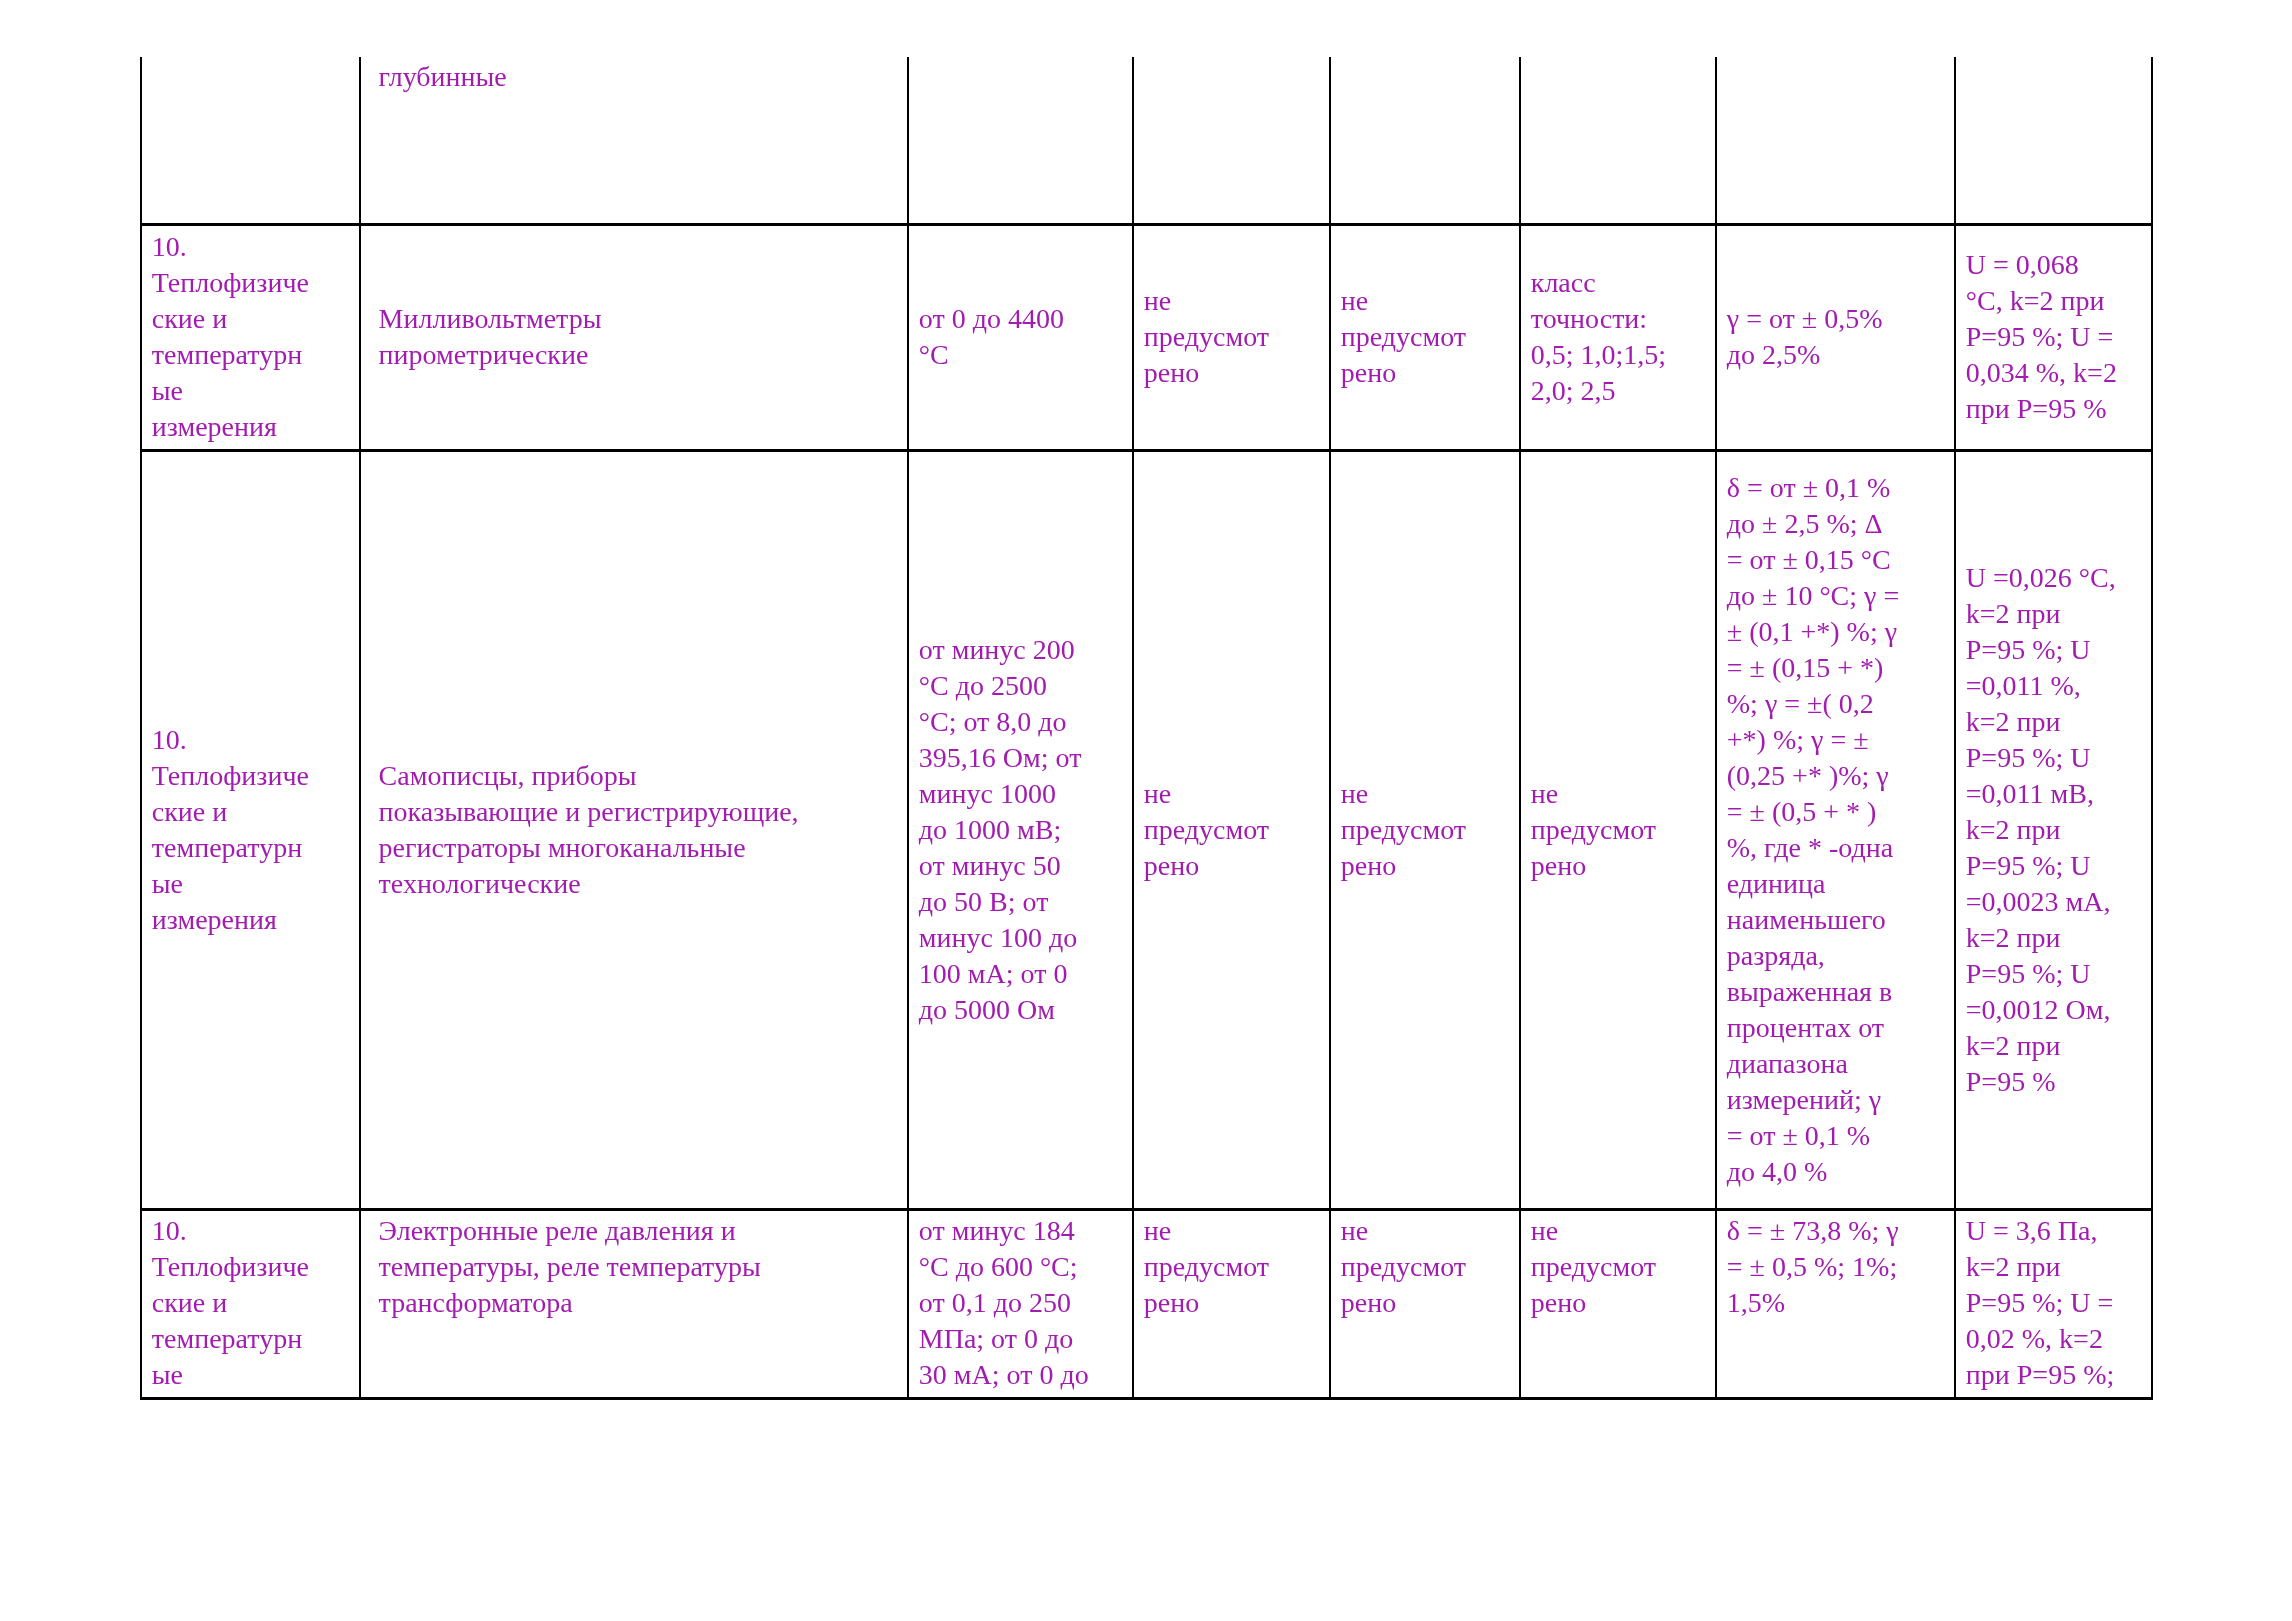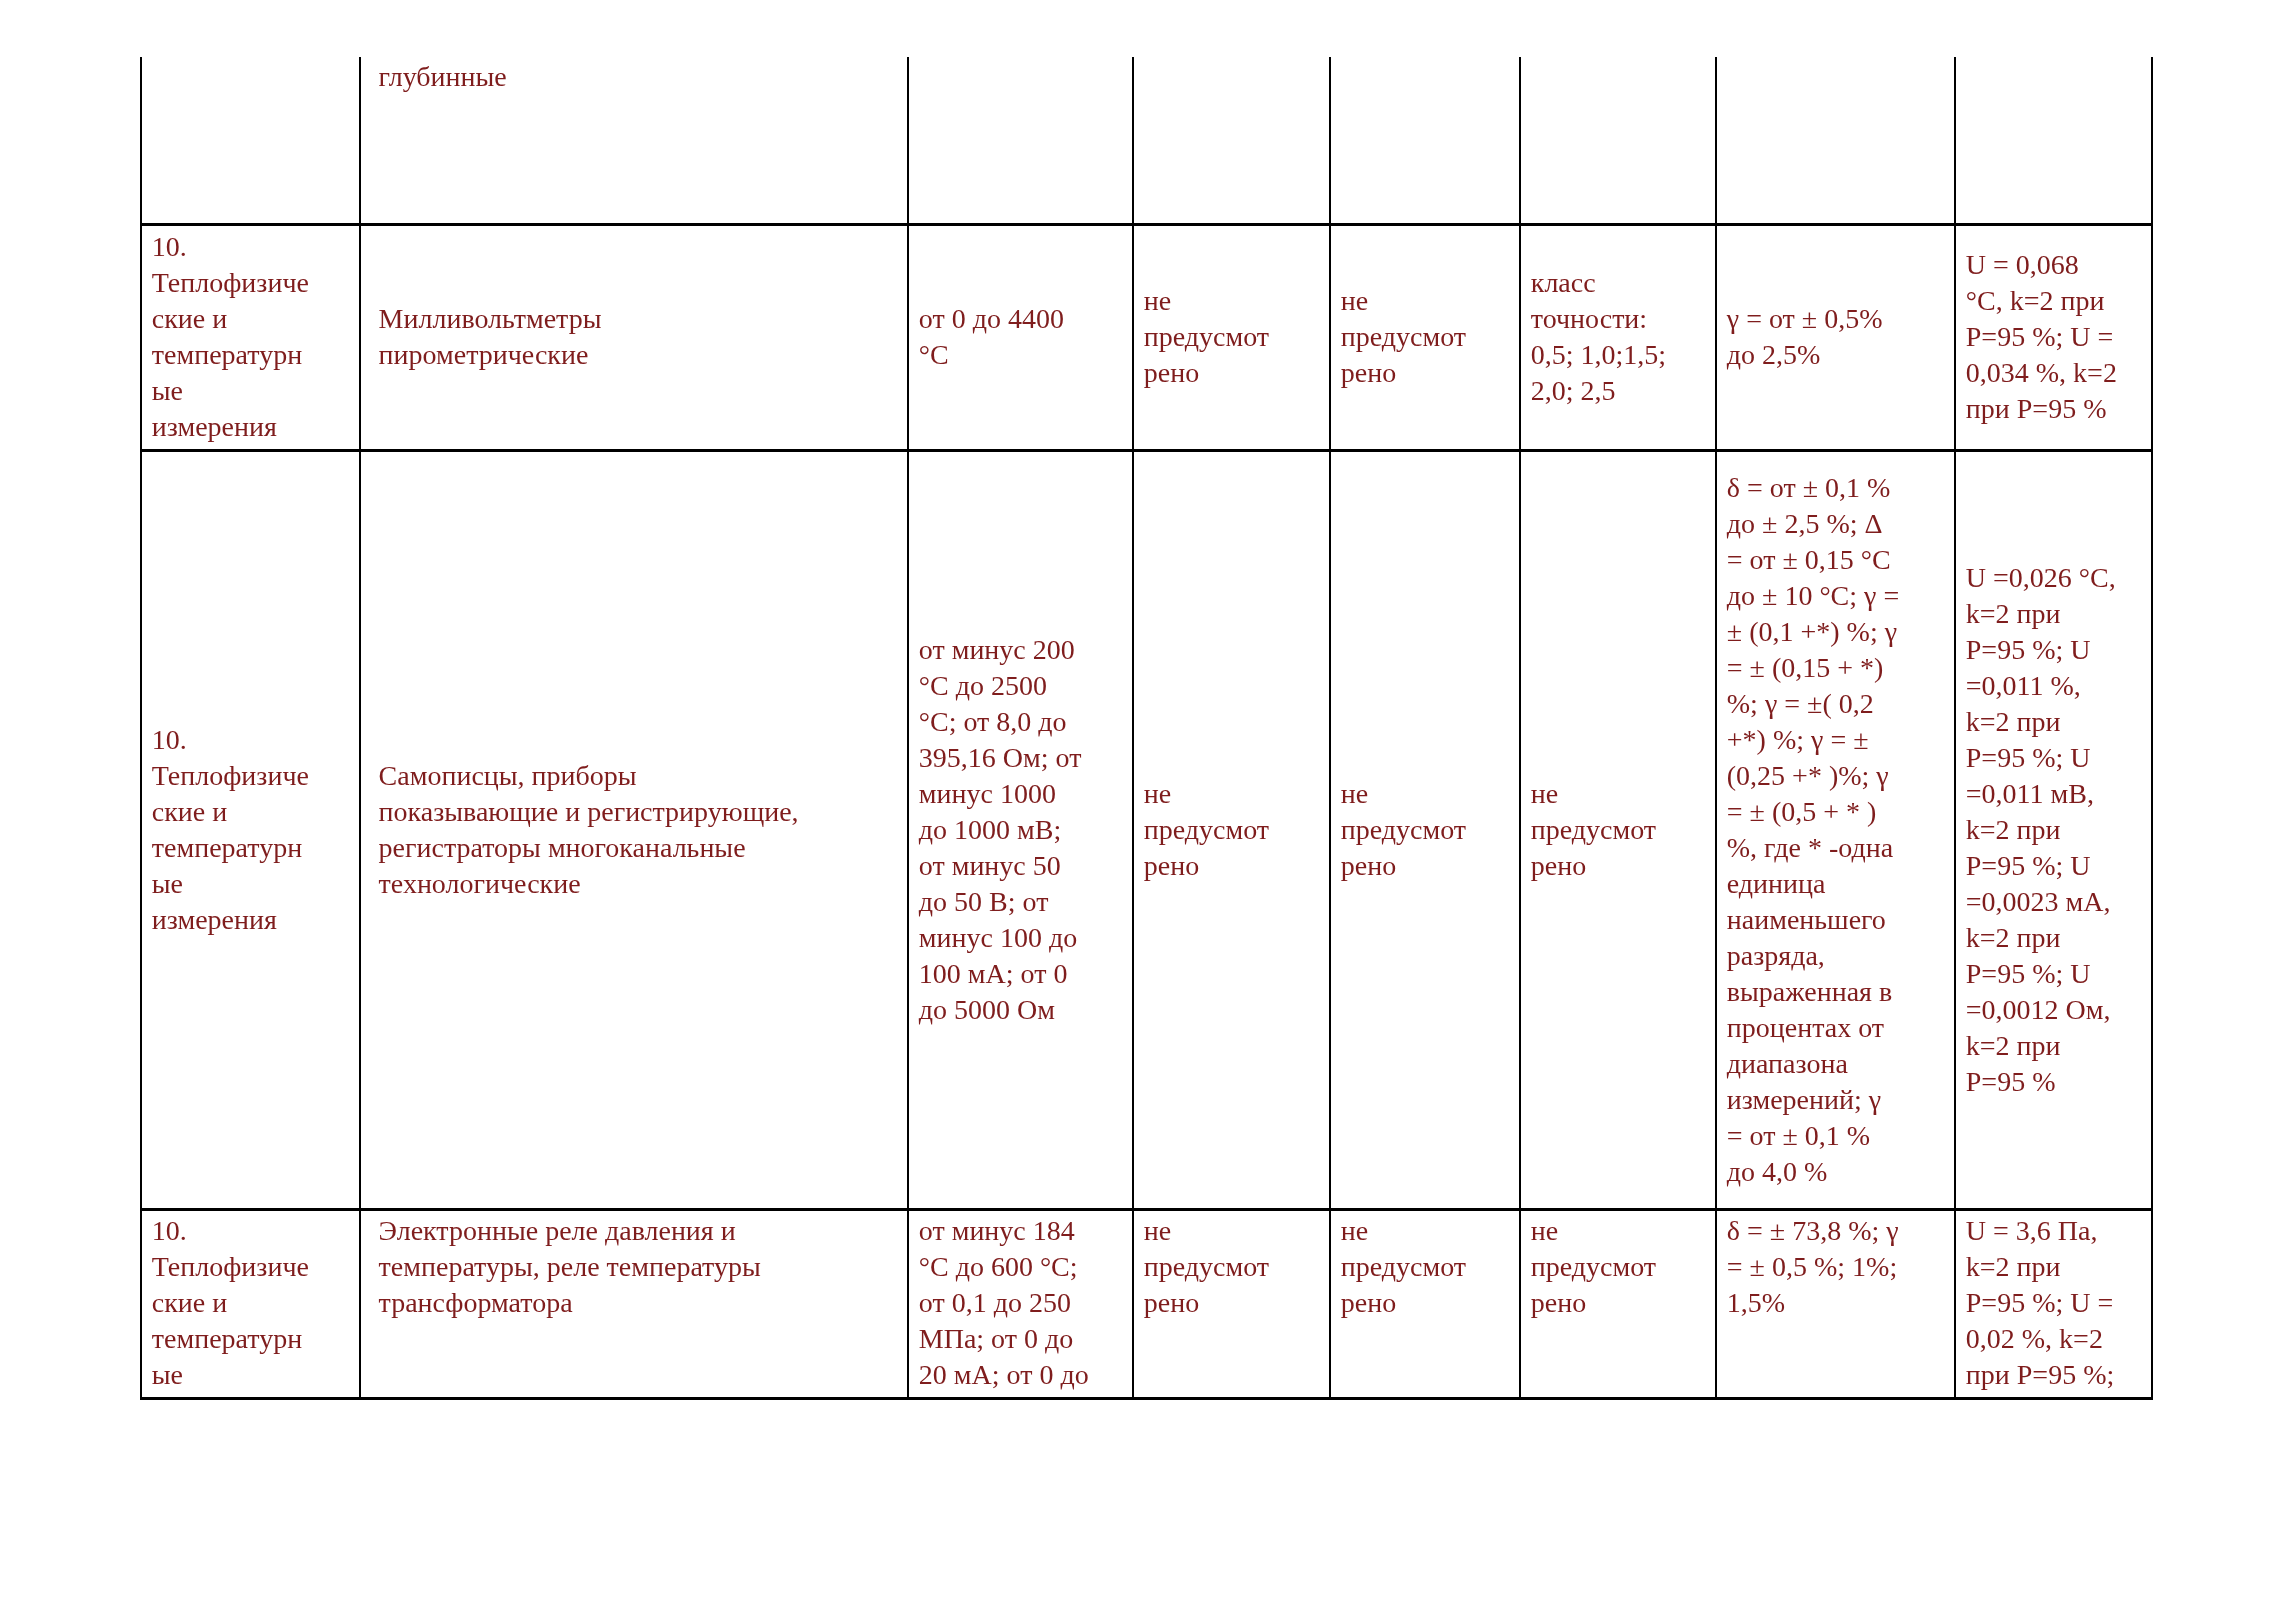--- a/index.html
+++ b/index.html
@@ -6,21 +6,21 @@
     margin: 0;
     padding: 0;
     background: #ffffff;
   }
   .page {
     position: relative;
     width: 2293px;
     height: 1621px;
     background: #ffffff;
     font-family: "Liberation Serif", "DejaVu Serif", serif;
-    color: #7f1d1d;
+    color: #a21caf;
     overflow: hidden;
   }
   table.doc-table {
     position: absolute;
     left: 140px;
     top: 57px;
     width: 2011px;
     border-collapse: collapse;
     table-layout: fixed;
   }
@@ -194,21 +194,21 @@
 ские и
 температурн
 ые</td>
       <td class="c2">Электронные реле давления и
 температуры, реле температуры
 трансформатора</td>
       <td class="c3">от минус 184
 °С до 600 °С;
 от 0,1 до 250
 МПа; от 0 до
-20 мА; от 0 до</td>
+30 мА; от 0 до</td>
       <td class="c4">не
 предусмот
 рено</td>
       <td class="c5">не
 предусмот
 рено</td>
       <td class="c6">не
 предусмот
 рено</td>
       <td class="c7">δ = ± 73,8 %; γ

